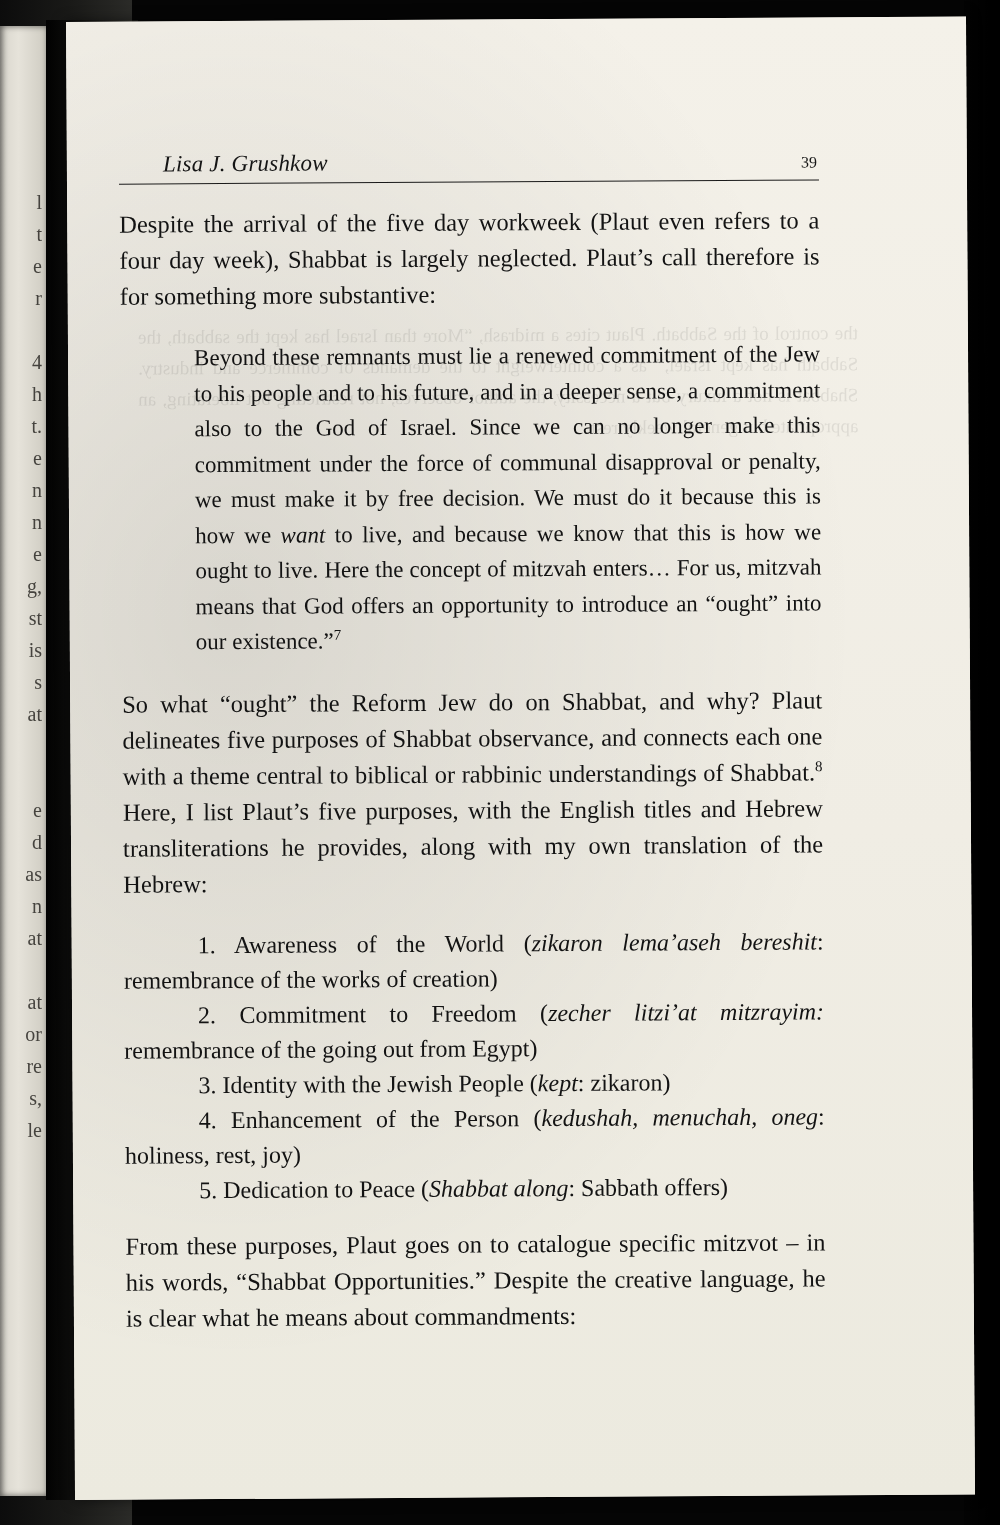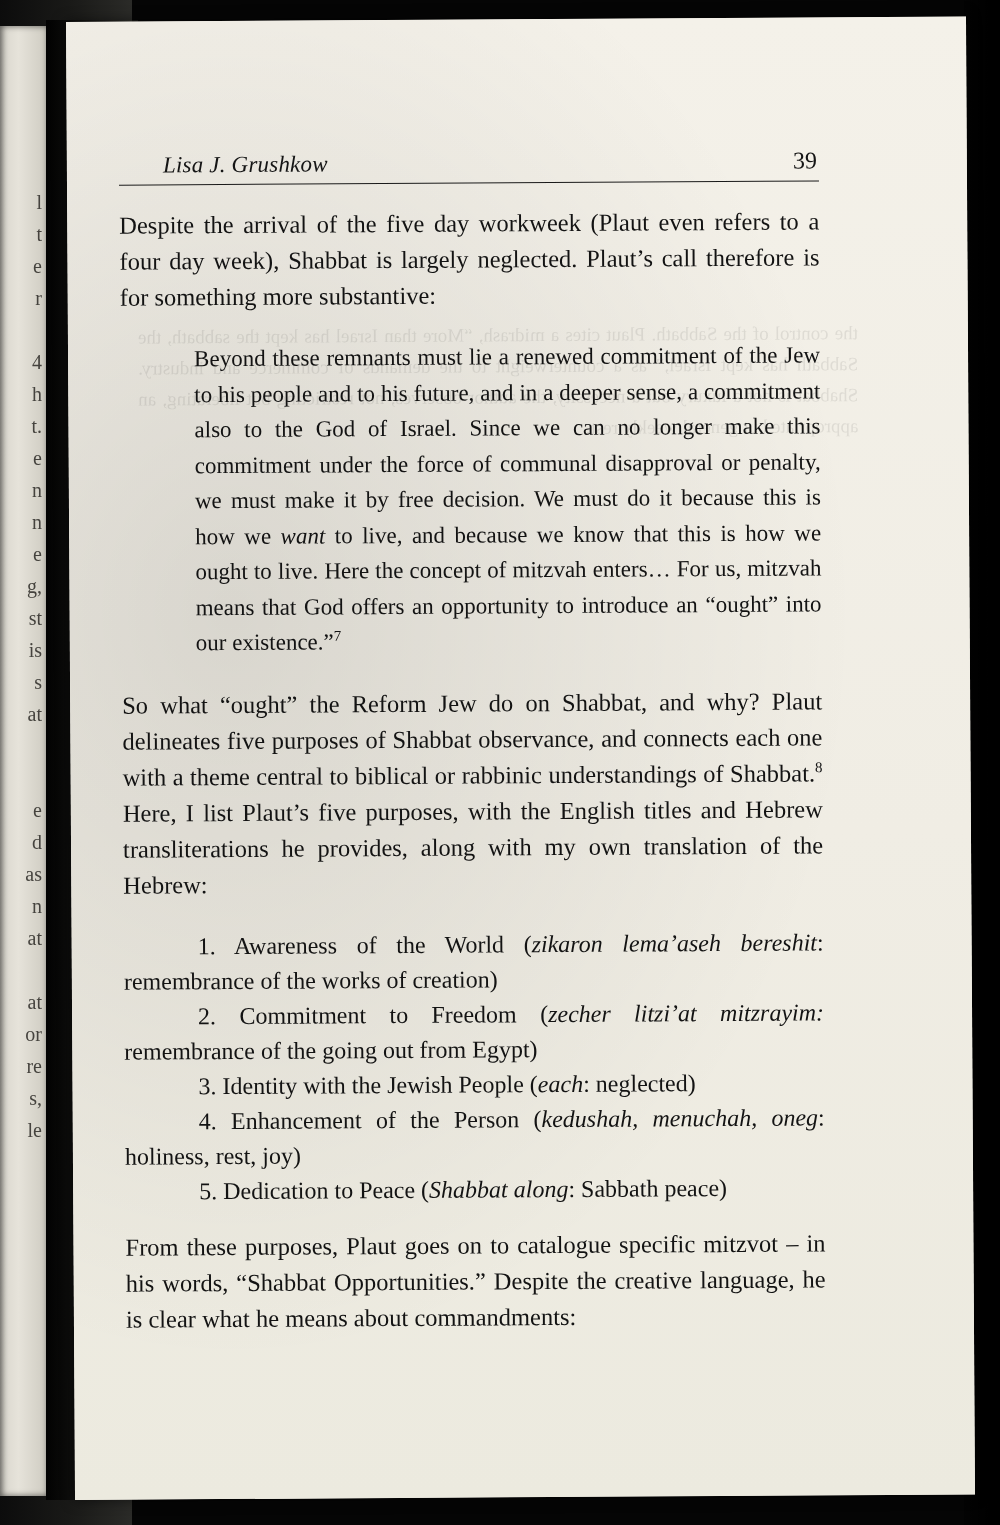--- a/index.html
+++ b/index.html
@@ -114,21 +114,21 @@
     box-sizing: border-box;
   }
   .running-head {
     font-style: italic;
     font-size: 23px;
     color: #151515;
     letter-spacing: .2px;
     margin-left: 42px;
   }
   .folio {
-    font-size: 24px;
+    font-size: 16px;
     color: #151515;
   }
 
   .body-text {
     margin-top: 22px;
     font-size: 24.5px;
     line-height: 36px;
     color: #131313;
     text-align: justify;
   }
@@ -229,25 +229,25 @@
       </div>
 
       <p class="para"><span>So what “ought” the Reform Jew do on Shabbat, and why? Plaut delineates five purposes of Shabbat observance, and connects each one with a theme central to biblical or rabbinic understandings of Shabbat.</span><sup>8</sup><span> Here, I list Plaut’s five purposes, with the English titles and Hebrew transliterations he provides, along with my own translation of the Hebrew:</span></p>
 
       <div class="list">
 
         <p class="list-item"><span>1.</span> <span>Awareness of the World</span> (<i>zikaron lema’aseh bereshit</i><span>: remembrance of the works of creation)</span></p>
 
         <p class="list-item"><span>2.</span> <span>Commitment to Freedom</span> (<i>zecher litzi’at mitzrayim:</i><span> remembrance of the going out from Egypt)</span></p>
 
-        <p class="list-item"><span>3.</span> <span>Identity with the Jewish People</span> (<i>each</i><span>: neglected)</span></p>
+        <p class="list-item"><span>3.</span> <span>Identity with the Jewish People</span> (<i>kept</i><span>: zikaron)</span></p>
 
         <p class="list-item"><span>4.</span> <span>Enhancement of the Person</span> (<i>kedushah, menuchah, oneg</i><span>: holiness, rest, joy)</span></p>
 
-        <p class="list-item"><span>5.</span> <span>Dedication to Peace</span> (<i>Shabbat along</i><span>: Sabbath peace)</span></p>
+        <p class="list-item"><span>5.</span> <span>Dedication to Peace</span> (<i>Shabbat along</i><span>: Sabbath offers)</span></p>
 
       </div>
 
       <p class="para">From these purposes, Plaut goes on to catalogue specific mitzvot – in his words, “Shabbat Opportunities.” Despite the creative language, he is clear what he means about commandments:</p>
 
     </div>
   </div>
 </div>
 
 </body></html>

